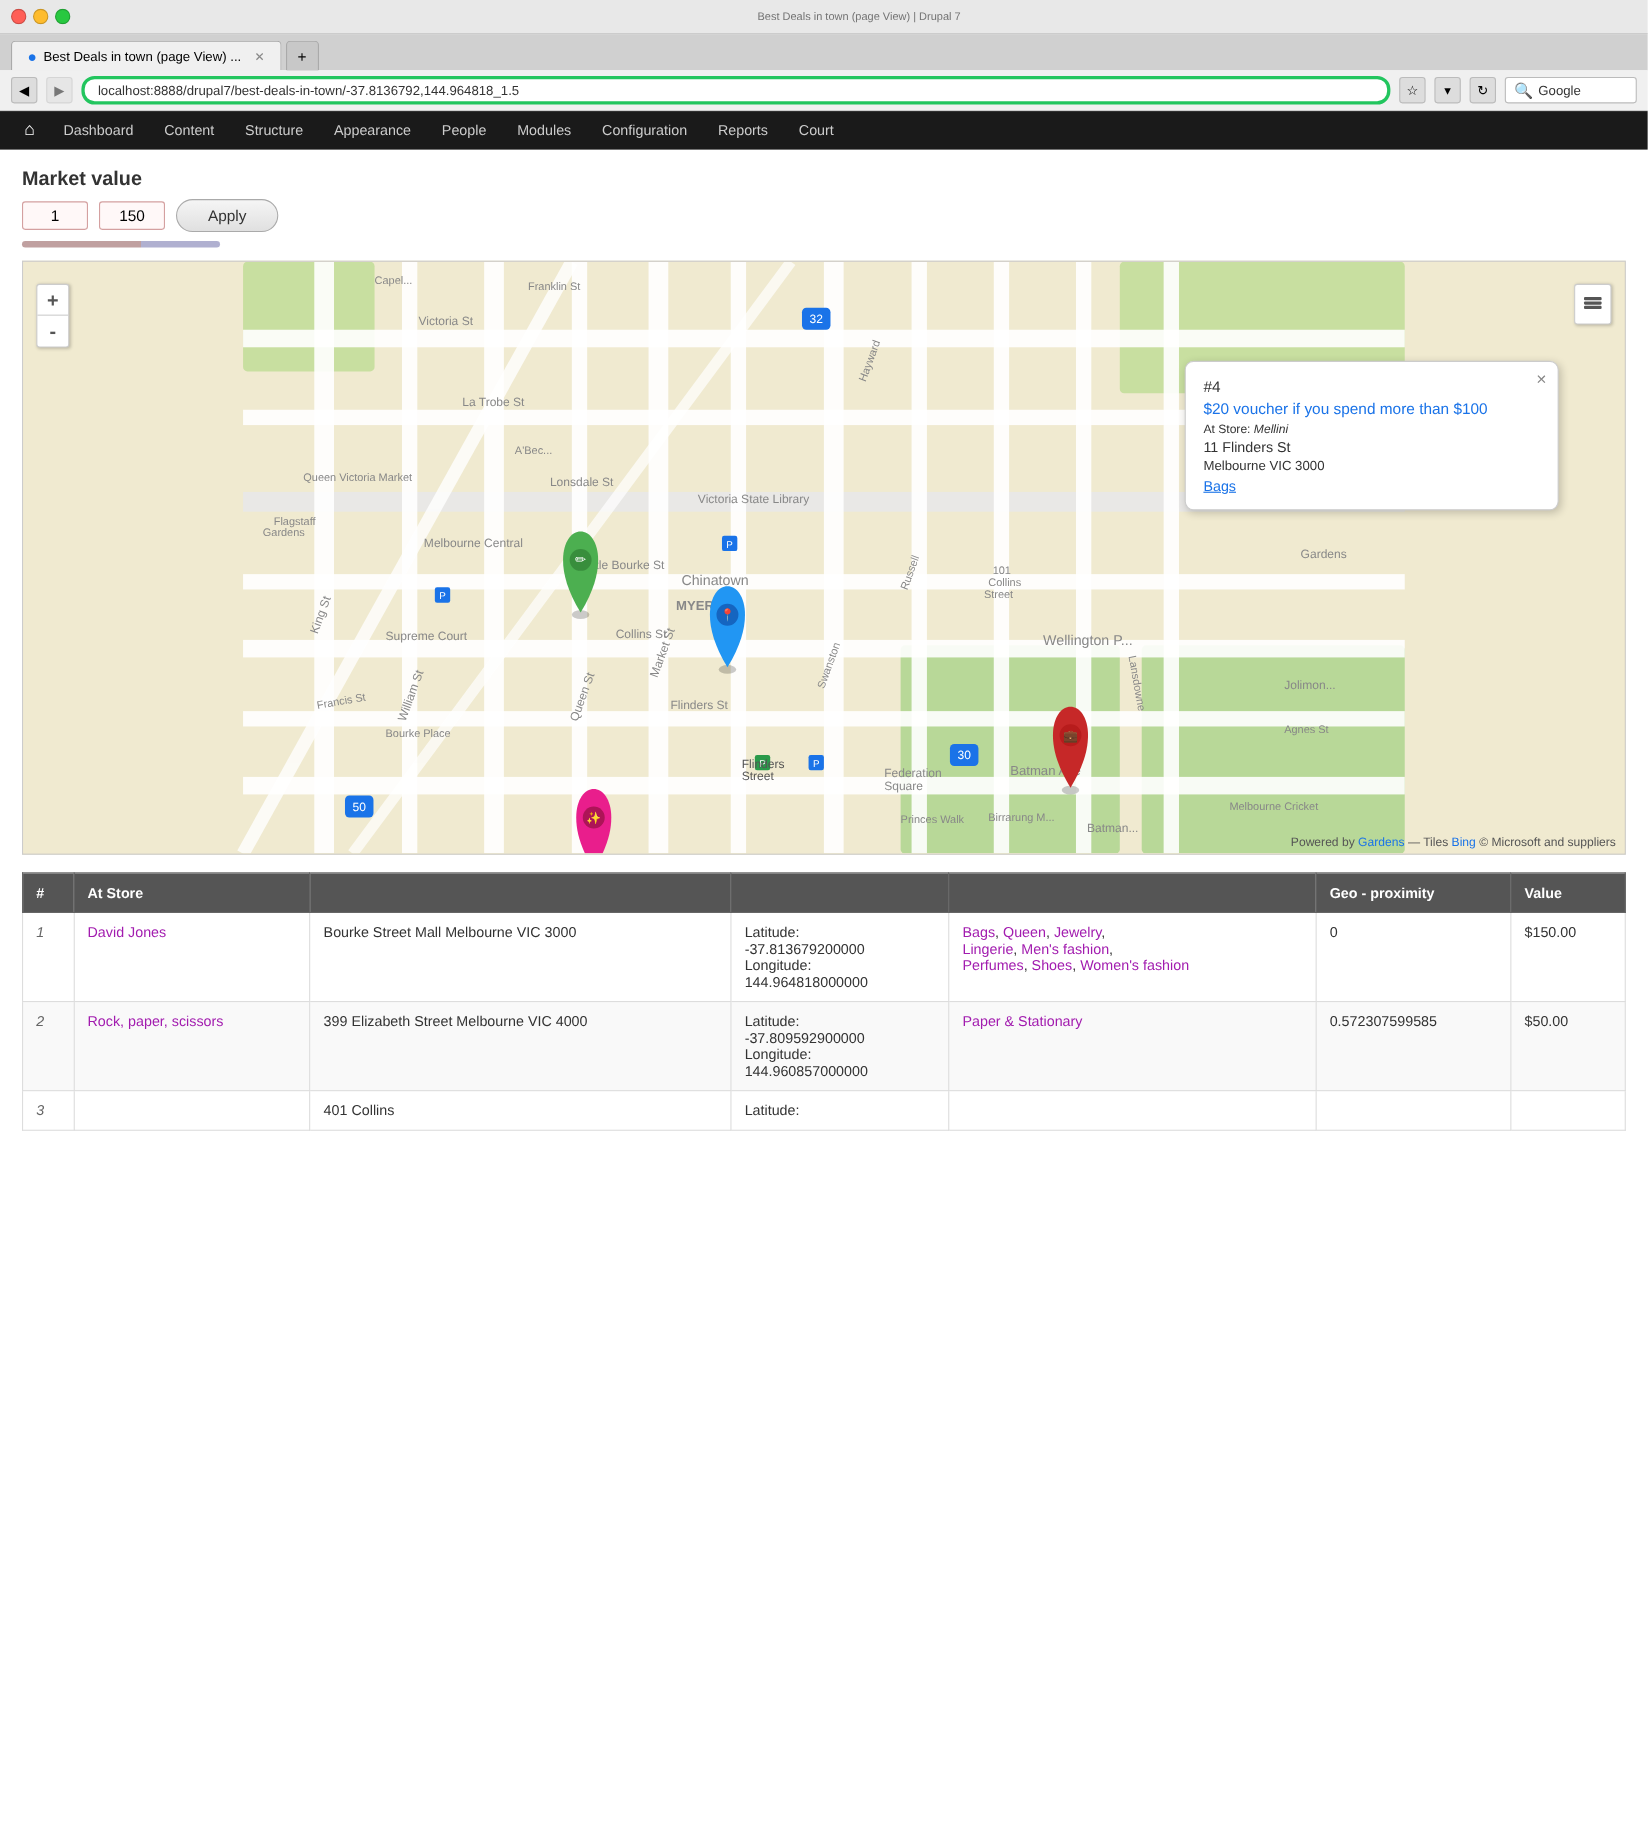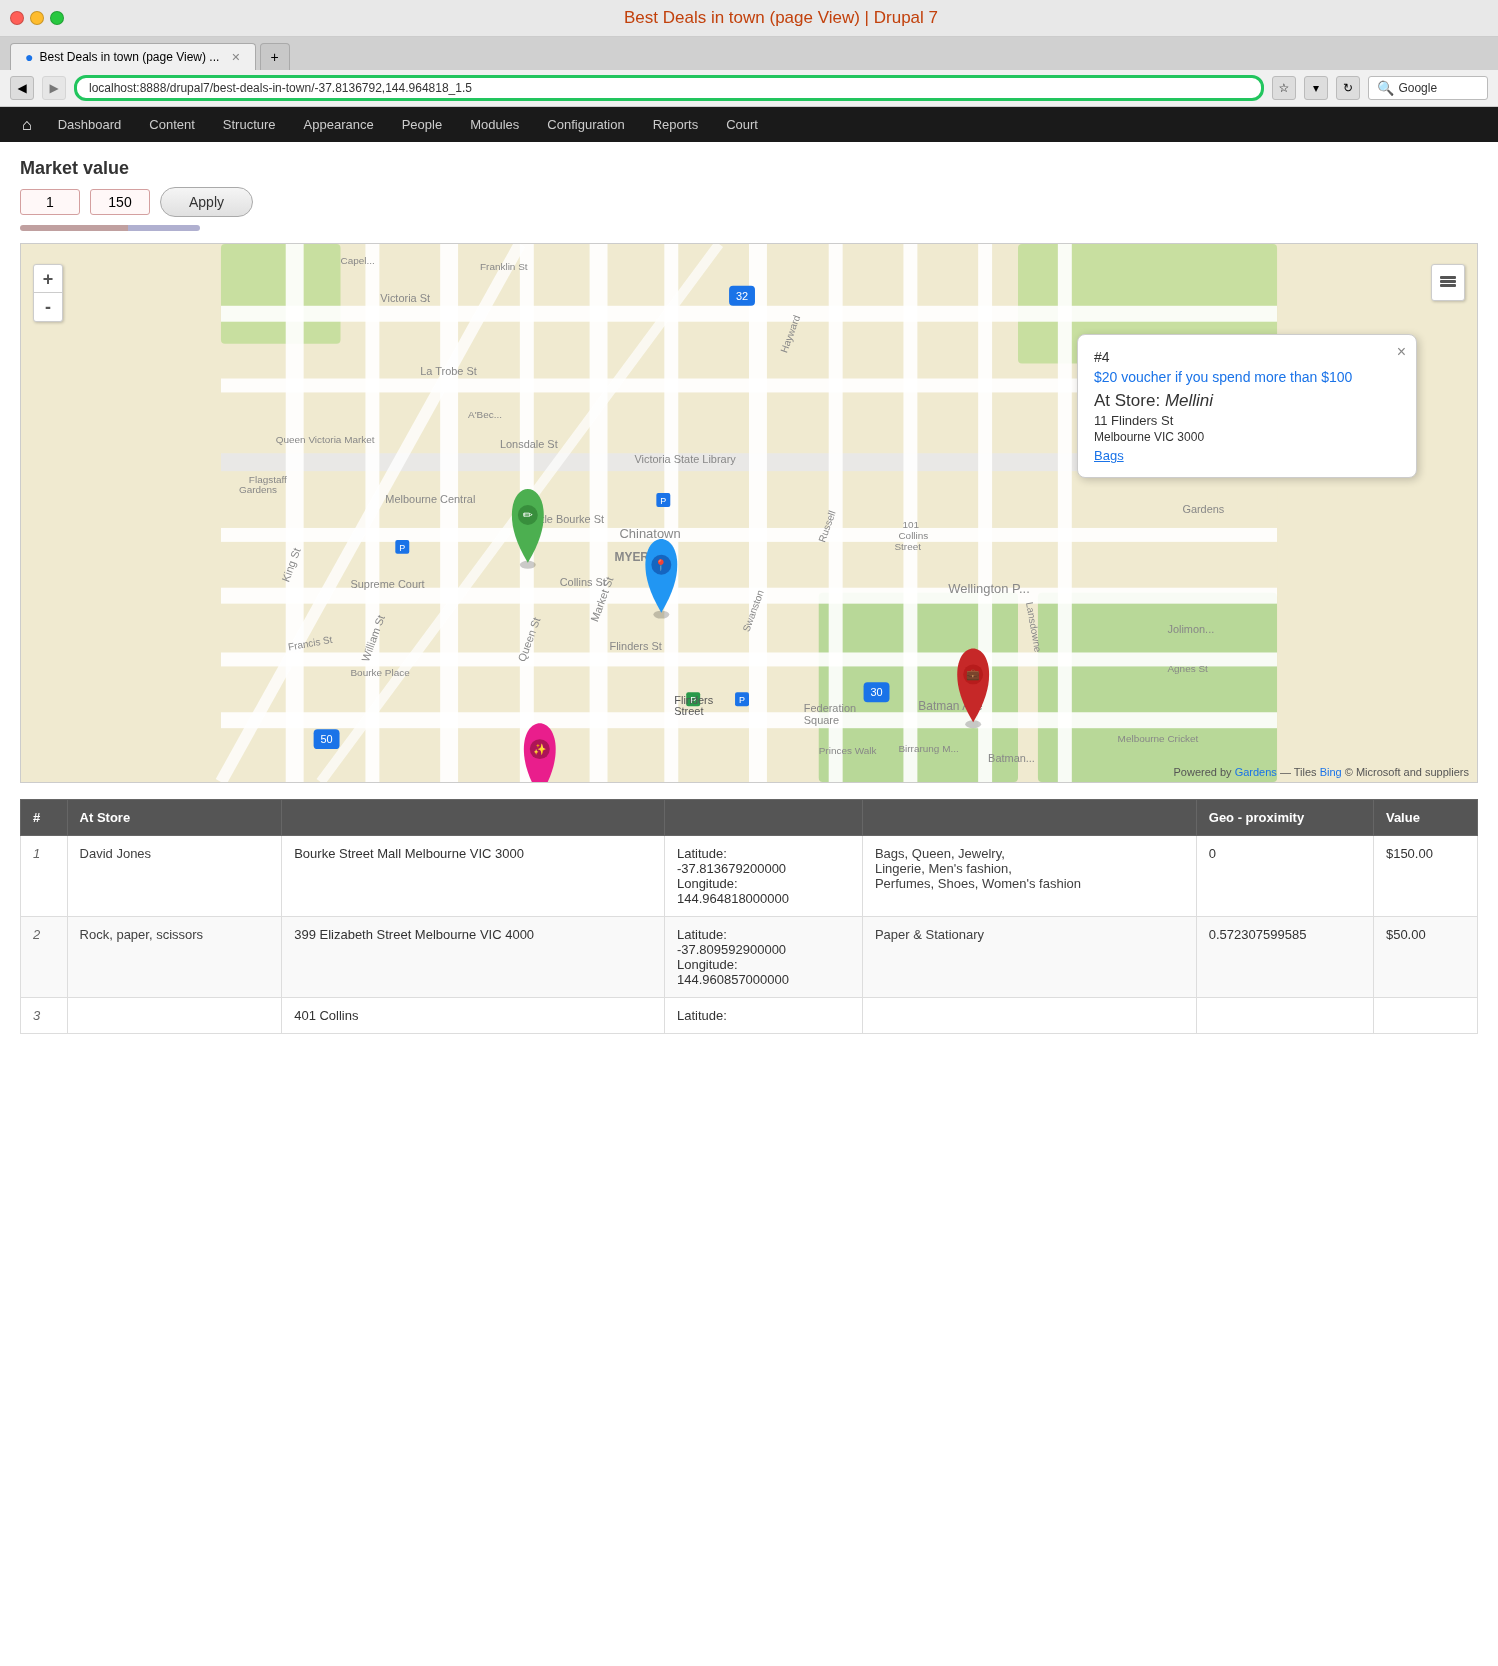--- a/index.html
+++ b/index.html
@@ -12,21 +12,21 @@
       padding: 8px 10px;
       display: flex;
       align-items: center;
       gap: 10px;
     }
     .window-buttons { display: flex; gap: 6px; }
     .win-btn { width: 14px; height: 14px; border-radius: 50%; border: 1px solid rgba(0,0,0,0.2); }
     .win-btn.close { background: #ff5f57; }
     .win-btn.min { background: #febc2e; }
     .win-btn.max { background: #28c840; }
-    .window-title { flex: 1; text-align: center; font-size: 17px; color: #c2410c; }
+    .window-title { flex: 1; text-align: center; font-size: 10px; color: #737373; }
 
     
     .tab-bar {
       background: #d0d0d0;
       padding: 6px 10px 0;
       display: flex;
       align-items: flex-end;
       gap: 4px;
     }
     .tab {
@@ -245,21 +245,21 @@
     }
     .data-table td {
       padding: 10px 12px;
       border: 1px solid #ddd;
       vertical-align: top;
       font-size: 13px;
       color: #333;
     }
     .data-table tr:nth-child(even) td { background: #f9f9f9; }
     .data-table tr:nth-child(odd) td { background: #fff; }
-    .table-link { color: #404040; text-decoration: none; }
+    .table-link { color: #a21caf; text-decoration: none; }
     .row-num { color: #666; font-style: italic; }
   </style>
 </head>
 <body>
 
 <div class="window-chrome">
   <div class="window-buttons">
     <div class="win-btn close"></div>
     <div class="win-btn min"></div>
     <div class="win-btn max"></div>
@@ -476,21 +476,21 @@
           <rect x="2" y="5" width="16" height="3" rx="1" fill="#555"></rect>
           <rect x="2" y="9" width="16" height="3" rx="1" fill="#555"></rect>
           <rect x="2" y="13" width="16" height="3" rx="1" fill="#555"></rect>
         </svg>
       </div>
 
       <div class="map-popup">
         <span class="popup-close">×</span>
         <div class="popup-id">#4</div>
         <div class="popup-deal">$20 voucher if you spend more than $100</div>
-        <div style="font-size:17px;color:#333;">
+        <div style="font-size:11px;color:#333;">
           <span>At Store: </span><span class="popup-store-name">Mellini</span>
         </div>
         <div class="popup-address">11 Flinders St</div>
         <div class="popup-city">Melbourne VIC 3000</div>
         <a class="popup-category" href="#">Bags</a>
       </div>
 
       <div class="map-attribution">
         <span>Powered by </span><a href="#">Gardens</a><span> — Tiles </span><a href="#">Bing</a><span> © Microsoft and suppliers</span>
       </div>

